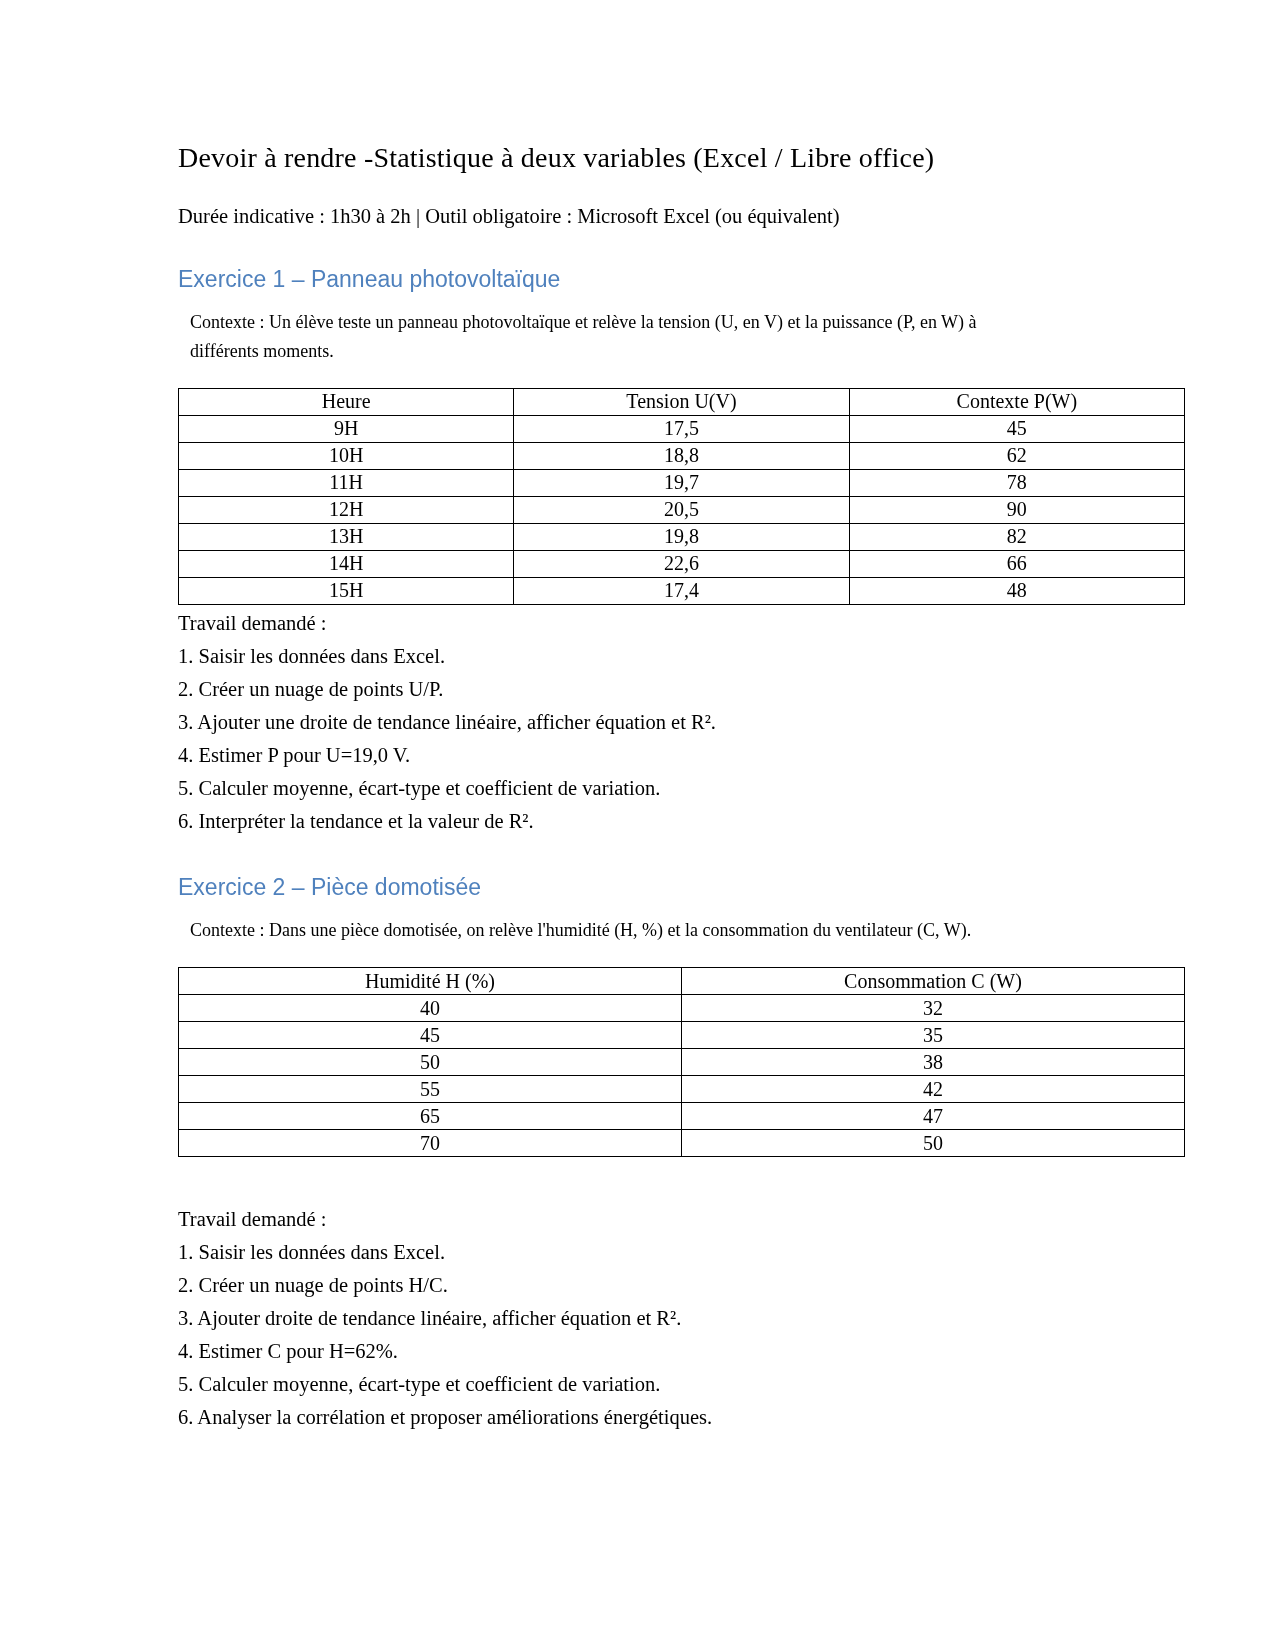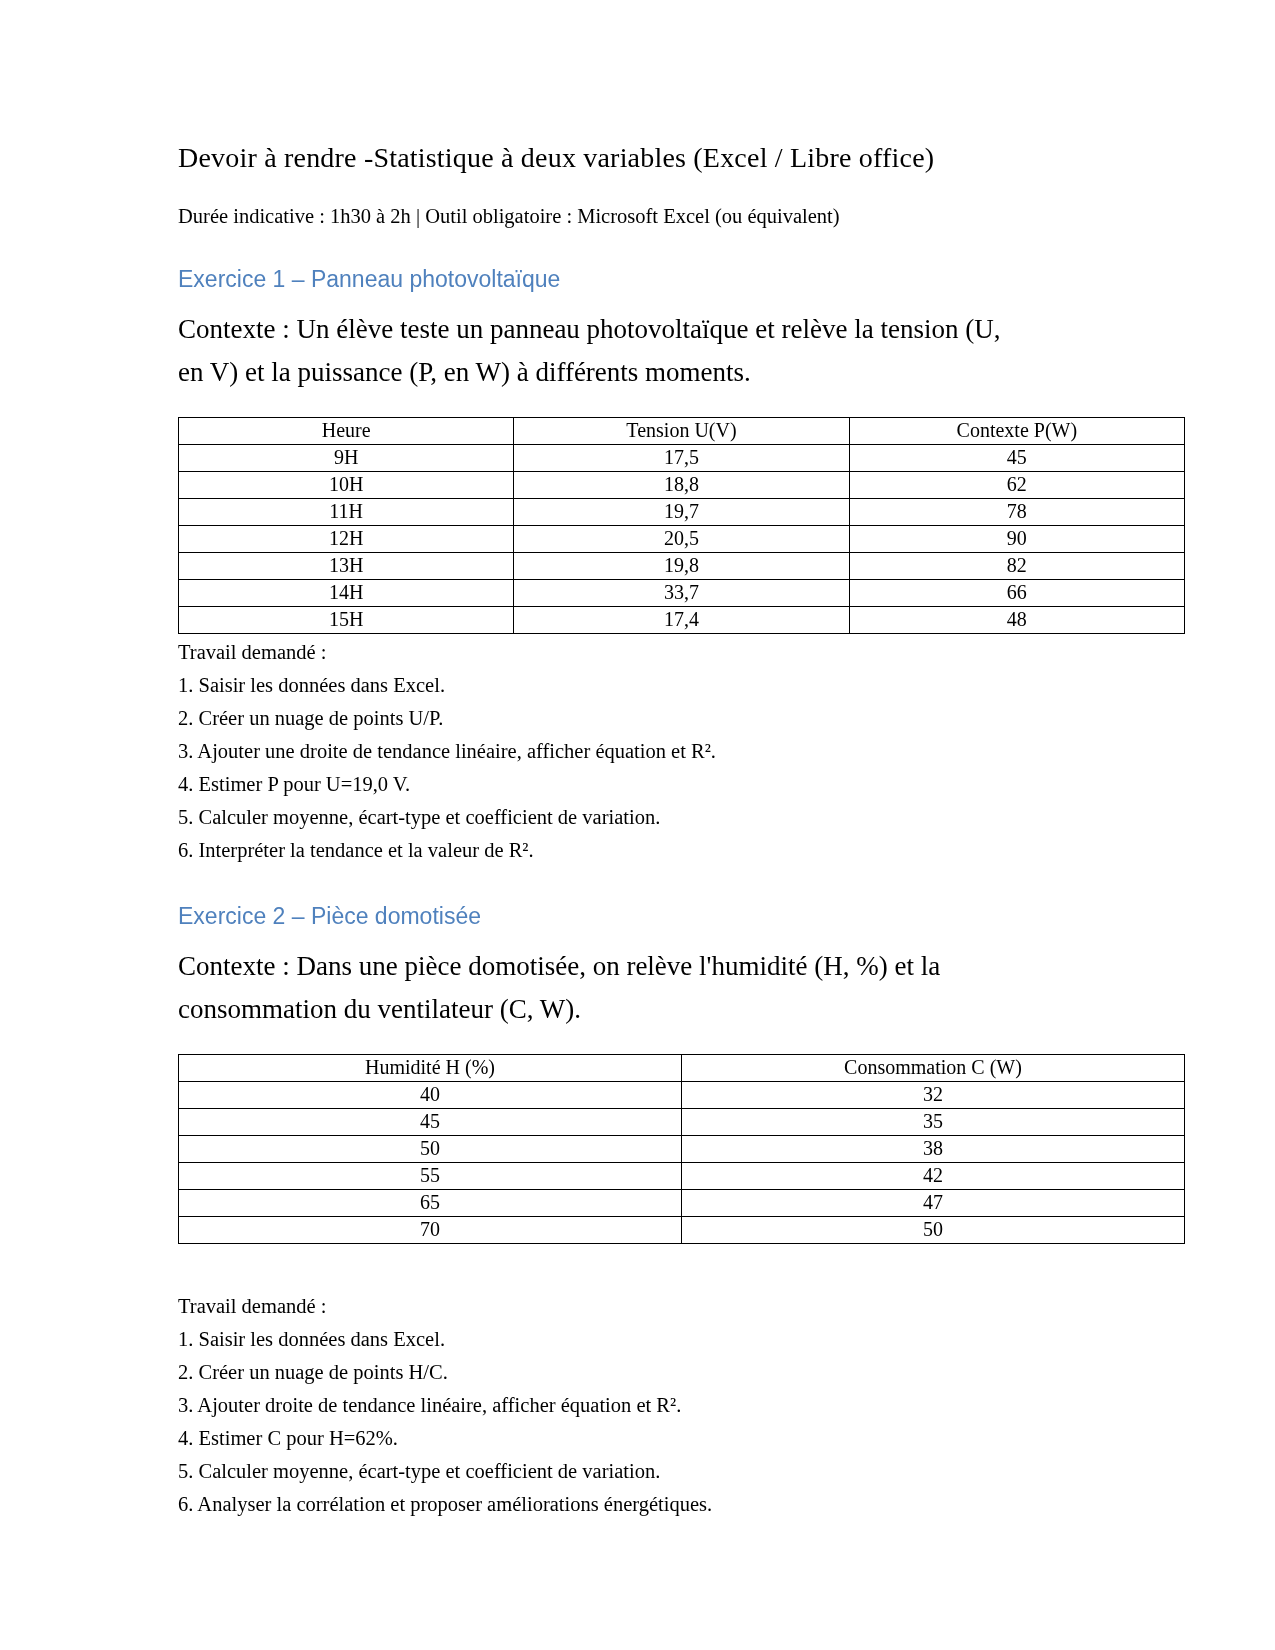--- a/index.html
+++ b/index.html
@@ -34,24 +34,24 @@
   }
   .ex-heading {
     font-family: "Liberation Sans", sans-serif;
     font-size: 23px;
     font-weight: 400;
     color: #4F81BD;
     margin: 36px 0 15px 0;
     line-height: 1.2;
   }
   .context {
-    font-size: 27px;
+    font-size: 18px;
     line-height: 1.6;
     max-width: 838px;
-    margin: 0 0 22px 0;
+    margin: 0 0 22px 12px;
   }
   table.data-table {
     width: 100%;
     border-collapse: collapse;
     table-layout: fixed;
     font-size: 20px;
     margin: 14px 0 0 0;
   }
   table.data-table th,
   table.data-table td {
@@ -116,21 +116,21 @@
         <td>20,5</td>
         <td>90</td>
       </tr>
       <tr>
         <td>13H</td>
         <td>19,8</td>
         <td>82</td>
       </tr>
       <tr>
         <td>14H</td>
-        <td>33,7</td>
+        <td>22,6</td>
         <td>66</td>
       </tr>
       <tr>
         <td>15H</td>
         <td>17,4</td>
         <td>48</td>
       </tr>
     </tbody>
   </table>
 

